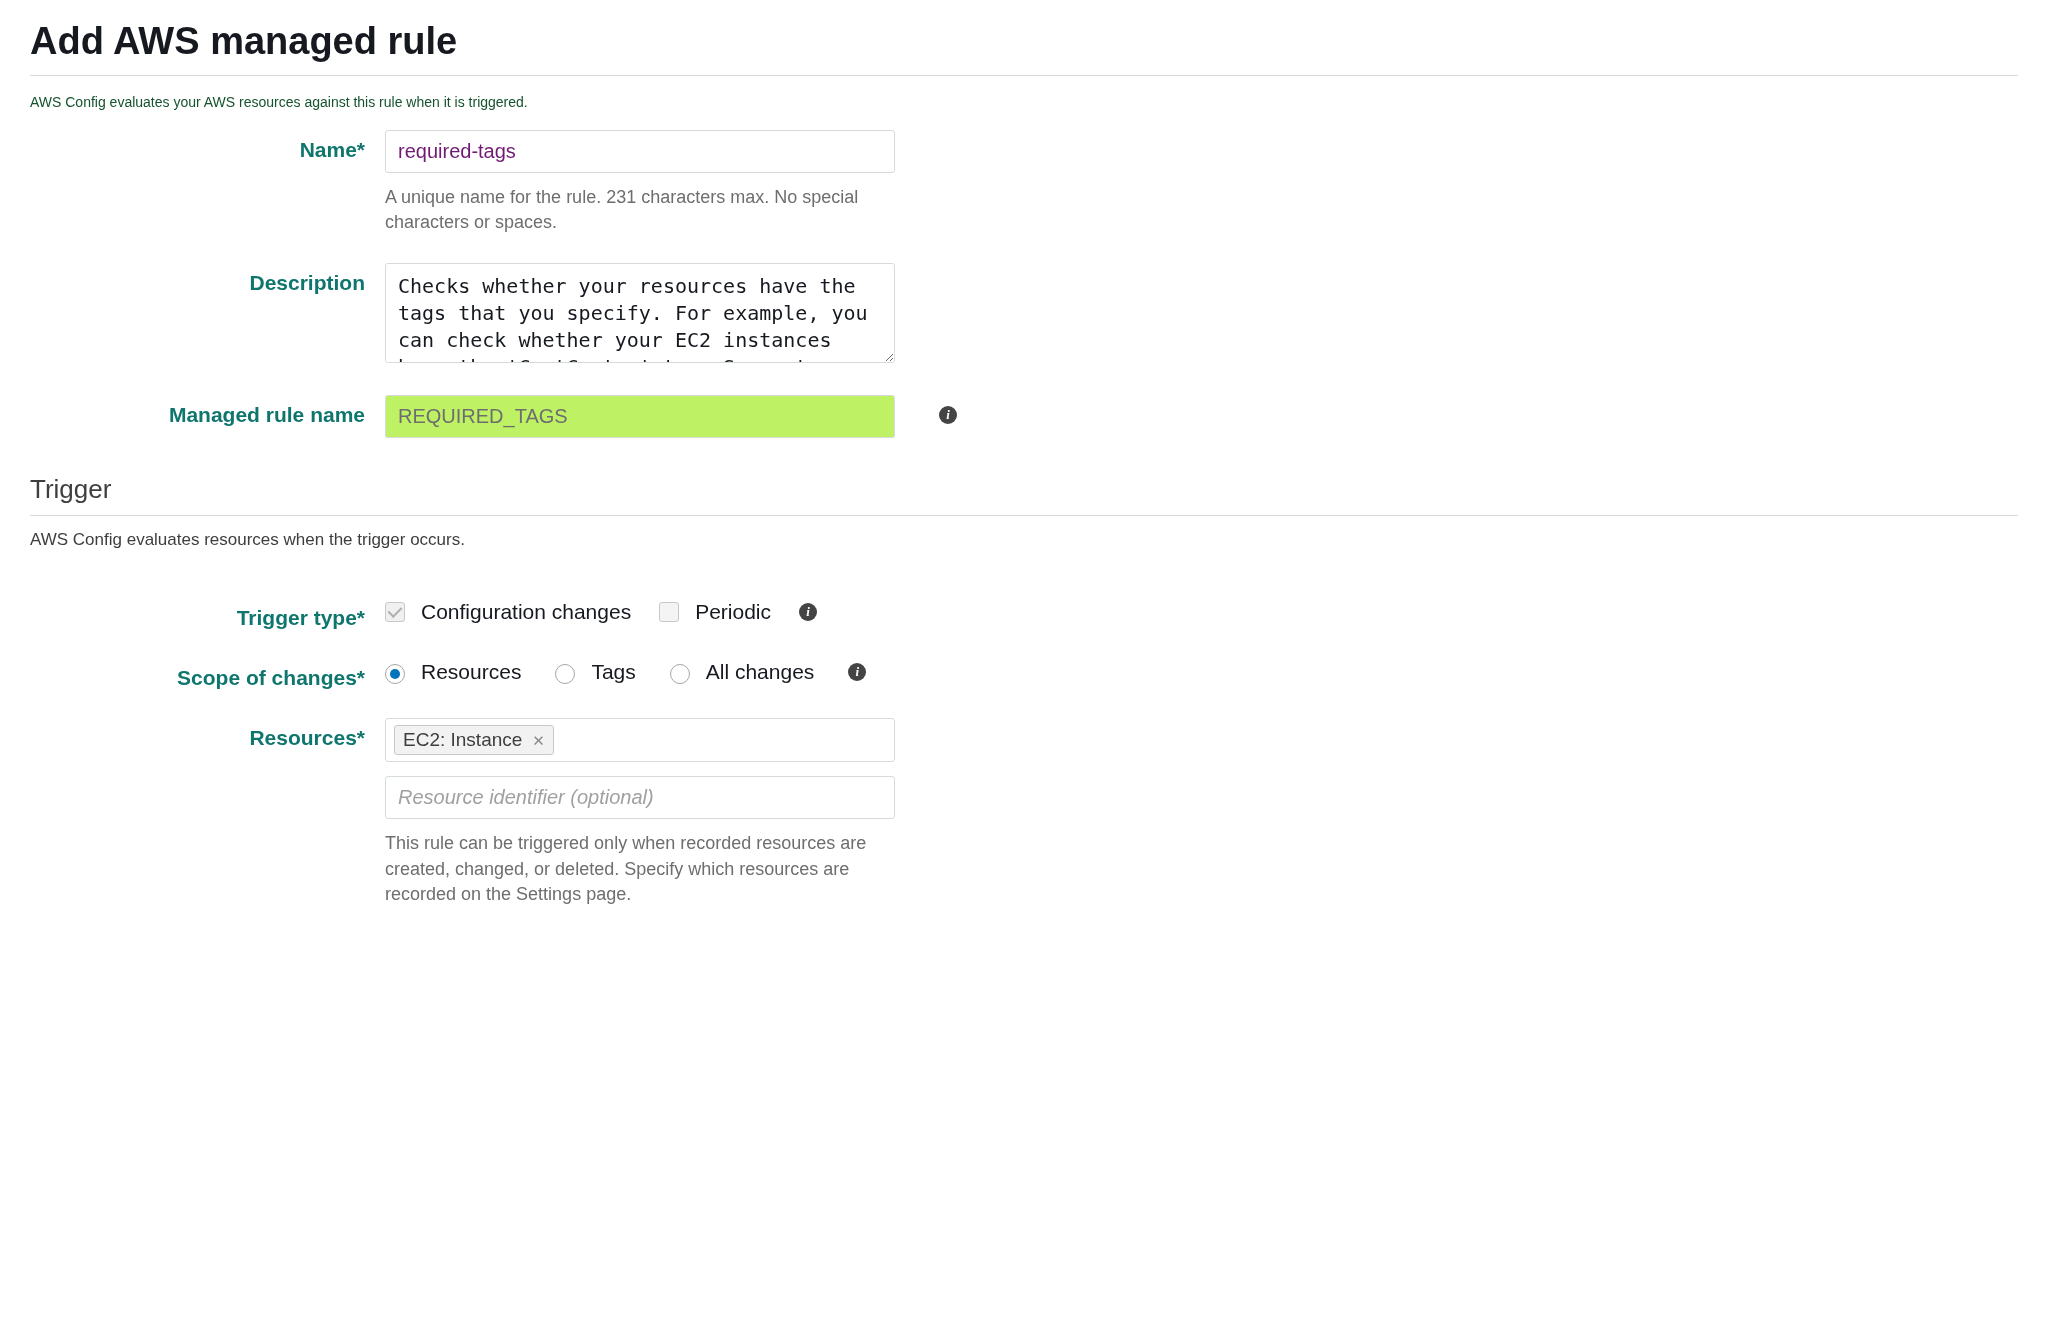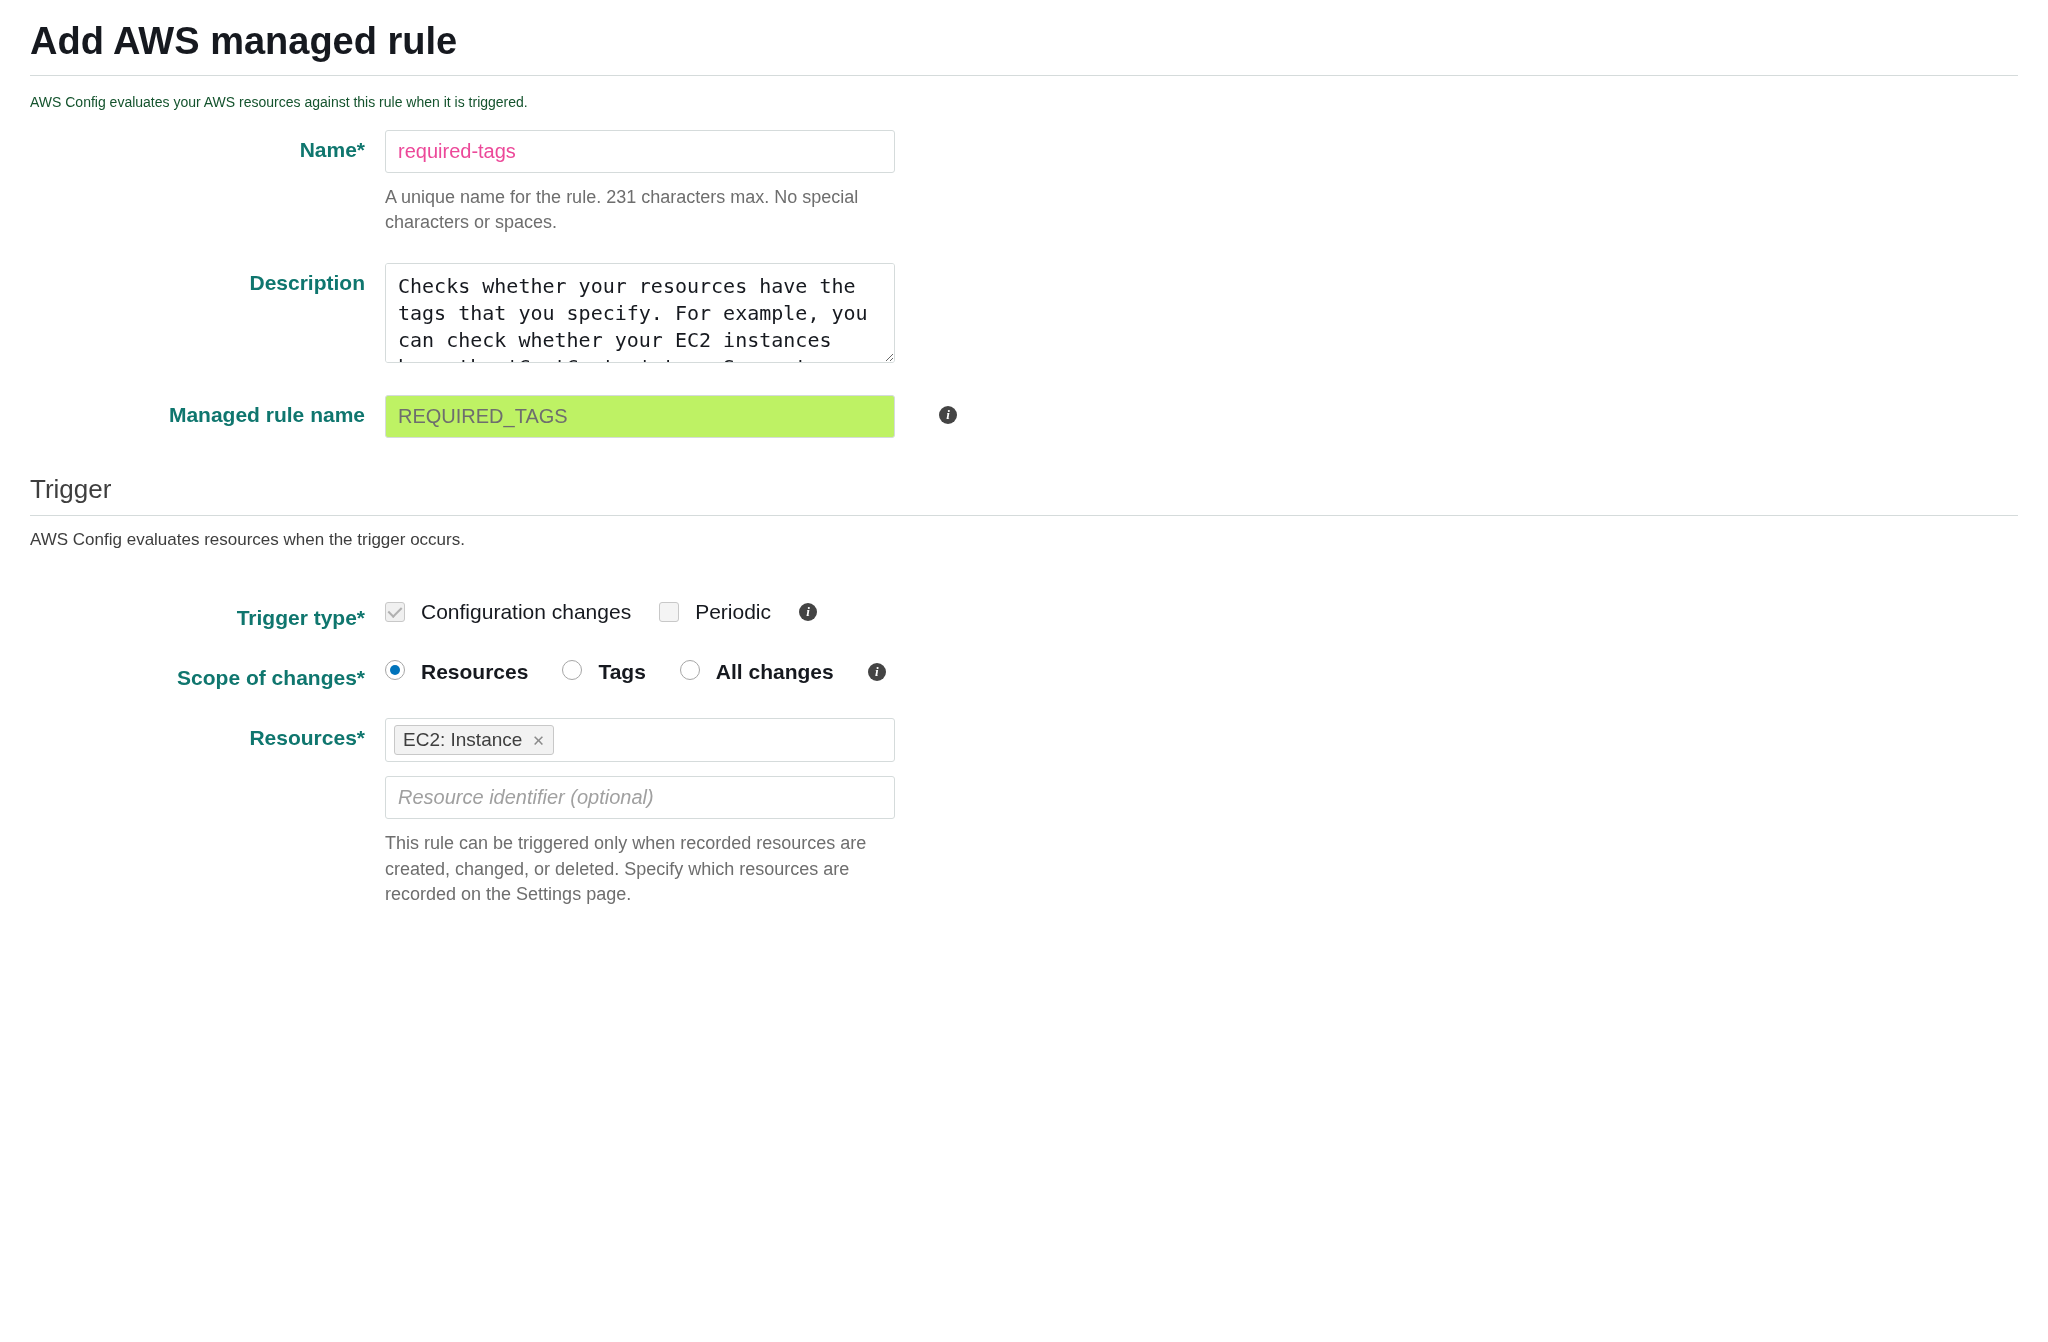--- a/index.html
+++ b/index.html
@@ -55,21 +55,21 @@
       padding-top: 10px;
     }
     .text-input {
       width: 100%;
       max-width: 510px;
       padding: 9px 12px;
       font-size: 20px;
       border: 1px solid #d5dbdb;
       border-radius: 3px;
       background: #fff;
-      color: #ec4899;
+      color: #701a75;
     }
     .text-input.disabled {
       background: #bef264;
       color: #6e6e6e;
     }
     .help-text {
       font-size: 18px;
       color: #6e6e6e;
       margin-top: 12px;
       max-width: 500px;
@@ -141,23 +141,22 @@
       position: absolute;
       top: 1px;
     }
     .option-label {
       font-size: 21px;
       color: #16191f;
       margin-left: 16px;
     }
     .radio-wrapper {
       display: inline-flex;
-      align-items: flex-start;
+      align-items: flex-end;
       margin-right: 18px;
-      font-weight: bold;
     }
     .radio-circle {
       width: 20px;
       height: 20px;
       border: 1px solid #a6a6a6;
       border-radius: 50%;
       background: #fff;
       display: inline-flex;
       align-items: center;
       justify-content: center;

